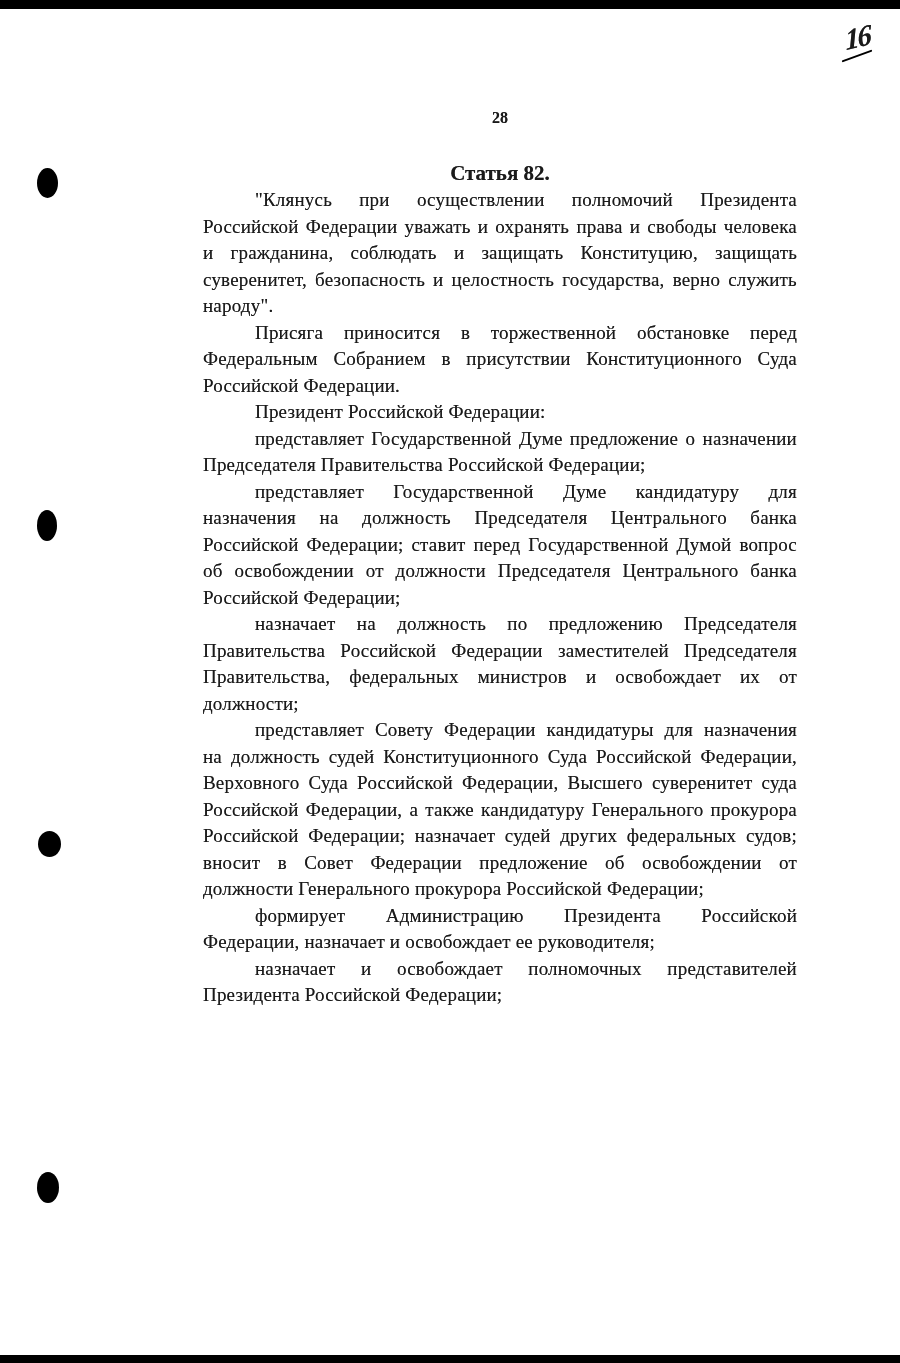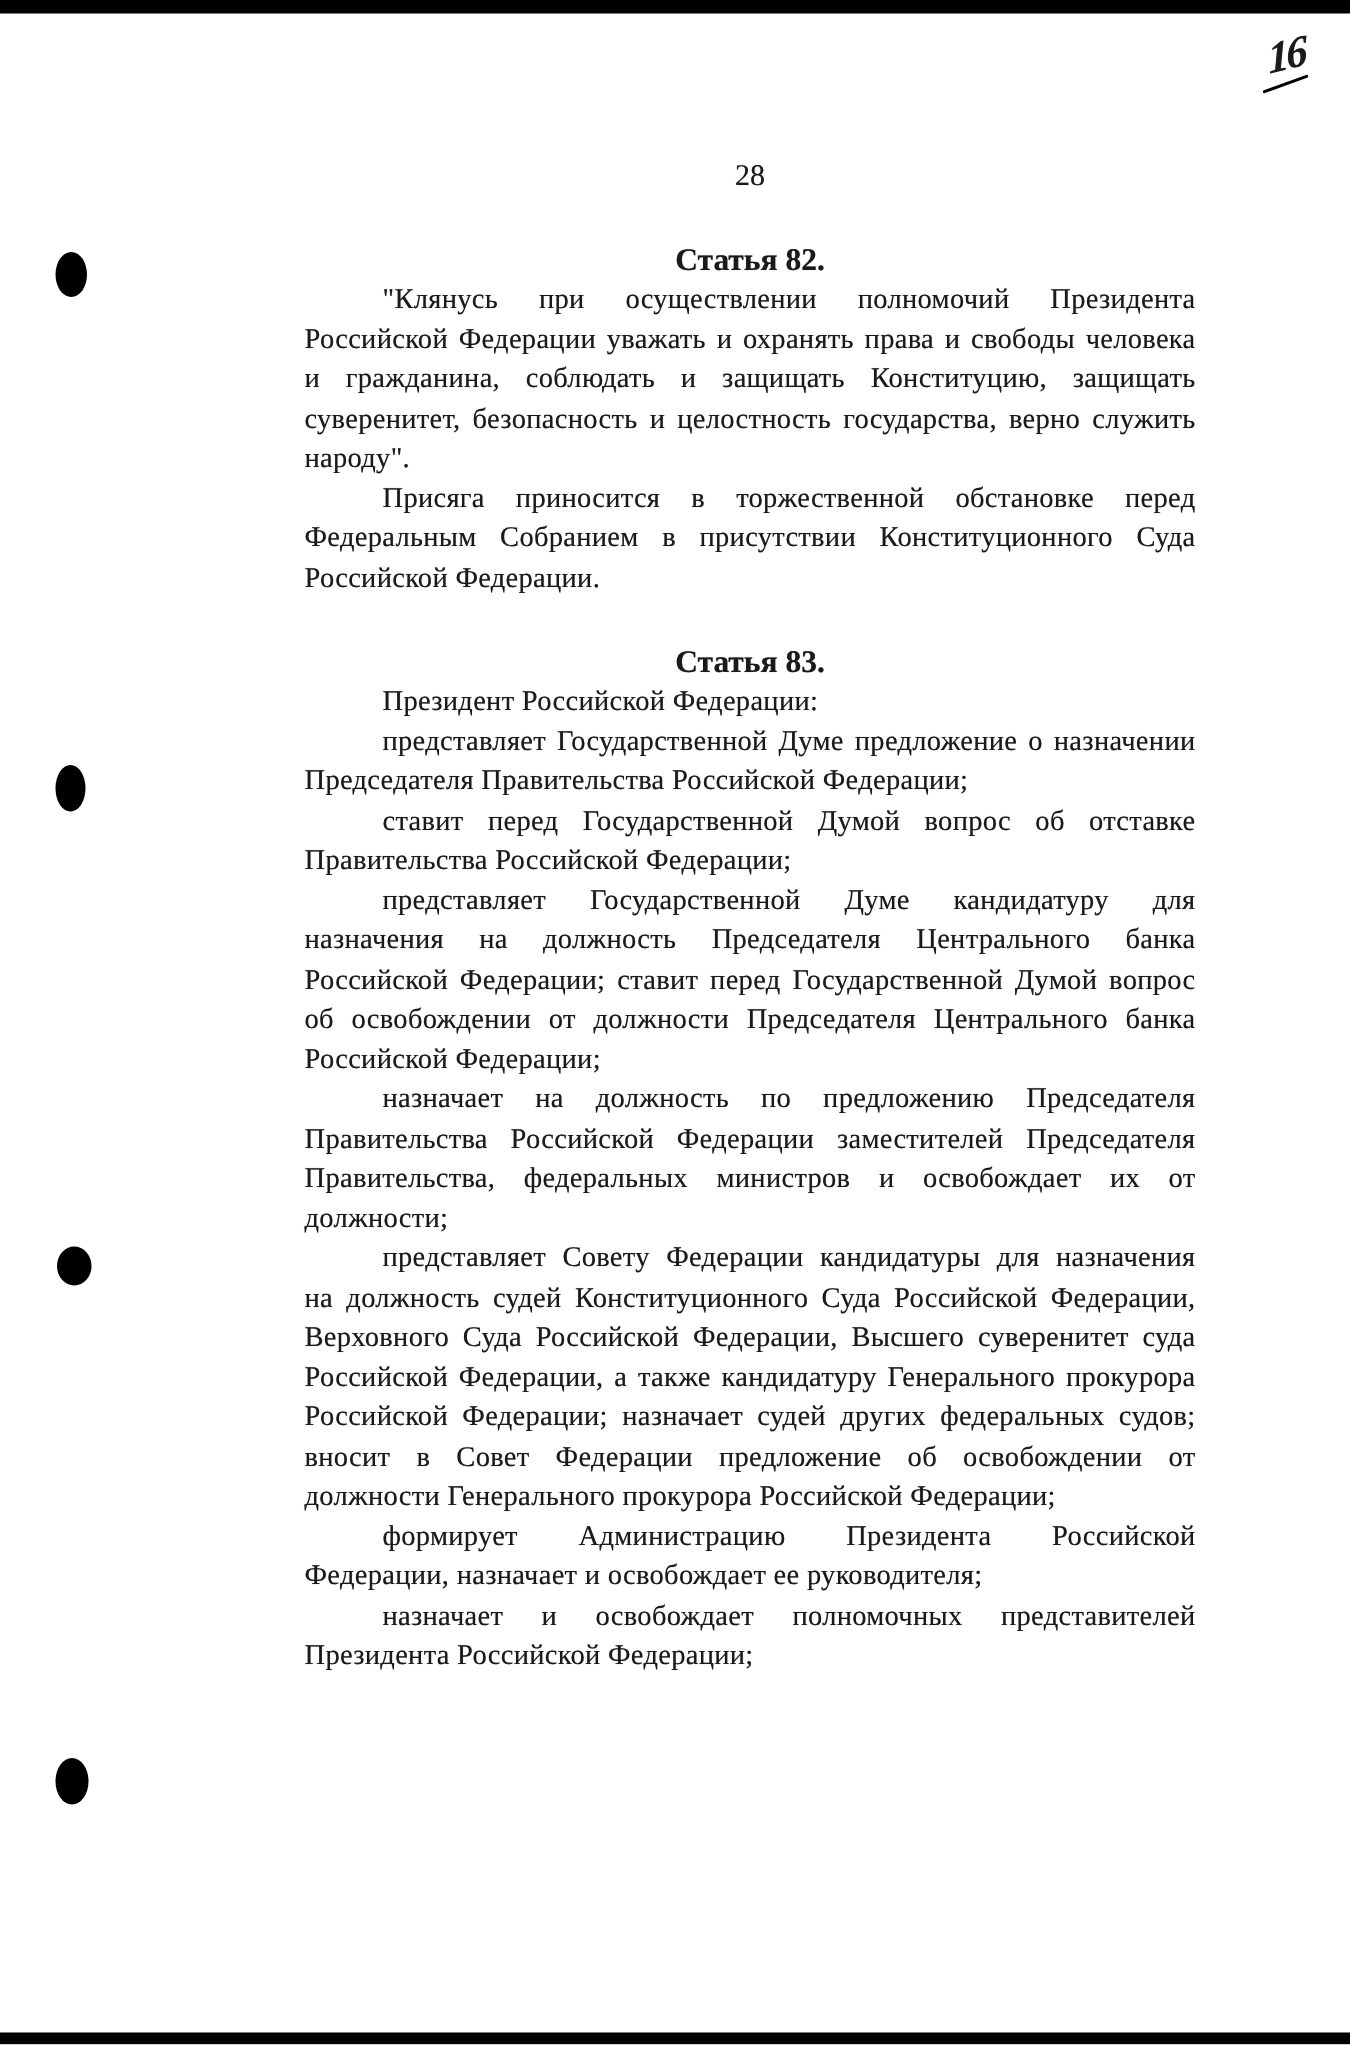--- a/index.html
+++ b/index.html
@@ -17,21 +17,21 @@
     position:absolute;left:845px;top:22px;
     font-style:italic;font-weight:700;font-size:29px;line-height:30px;
     transform:rotate(-14deg) skewX(-10deg);
     letter-spacing:-2px;
   }
   .pen-stroke{
     position:absolute;left:841px;top:55px;width:32px;height:2px;background:#000;
     transform:rotate(-20deg);border-radius:1px;
   }
   .text-column{position:absolute;left:203px;top:0;width:594px;}
-  .page-number{margin-top:104px;text-align:center;font-size:20px;line-height:27px;}
+  .page-number{margin-top:104px;text-align:center;font-size:16px;line-height:27px;font-weight:bold;}
   .heading{margin-top:29px;text-align:center;font-weight:700;font-size:21px;line-height:27px;}
   .para{font-size:19px;line-height:26.5px;letter-spacing:0.2px;}
   .line{text-align:left;}
   .line.first{padding-left:52px;}
   .line.jline{text-align:justify;text-align-last:justify;}
 </style>
 </head>
 <body>
 
 <div class="page">
@@ -58,31 +58,26 @@
         <div class="line jline">Российской Федерации уважать и охранять права и свободы человека</div>
         <div class="line jline">и гражданина, соблюдать и защищать Конституцию, защищать</div>
         <div class="line jline">суверенитет, безопасность и целостность государства, верно служить</div>
         <div class="line">народу".</div>
       </div>
       <div class="para">
         <div class="line first jline">Присяга приносится в торжественной обстановке перед</div>
         <div class="line jline">Федеральным Собранием в присутствии Конституционного Суда</div>
         <div class="line">Российской Федерации.</div>
       </div>
-      <div class="heading">Статья 83.</div>
       <div class="para">
         <div class="line first">Президент Российской Федерации:</div>
       </div>
       <div class="para">
         <div class="line first jline">представляет Государственной Думе предложение о назначении</div>
         <div class="line">Председателя Правительства Российской Федерации;</div>
-      </div>
-      <div class="para">
-        <div class="line first jline">ставит перед Государственной Думой вопрос об отставке</div>
-        <div class="line">Правительства Российской Федерации;</div>
       </div>
       <div class="para">
         <div class="line first jline">представляет Государственной Думе кандидатуру для</div>
         <div class="line jline">назначения на должность Председателя Центрального банка</div>
         <div class="line jline">Российской Федерации; ставит перед Государственной Думой вопрос</div>
         <div class="line jline">об освобождении от должности Председателя Центрального банка</div>
         <div class="line">Российской Федерации;</div>
       </div>
       <div class="para">
         <div class="line first jline">назначает на должность по предложению Председателя</div>

